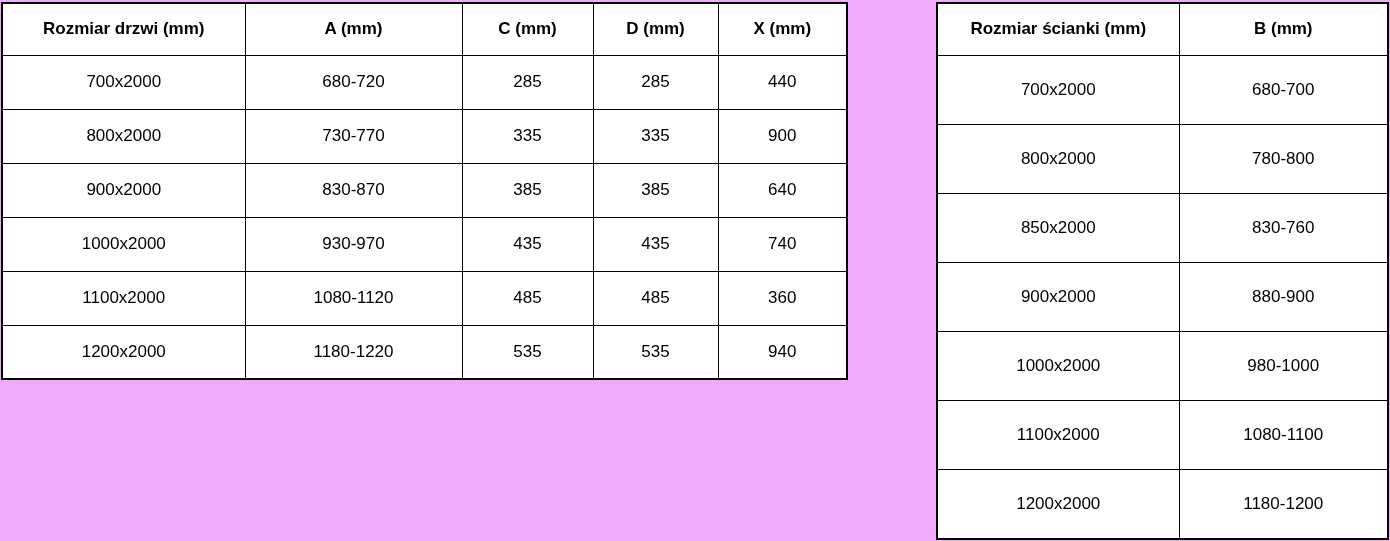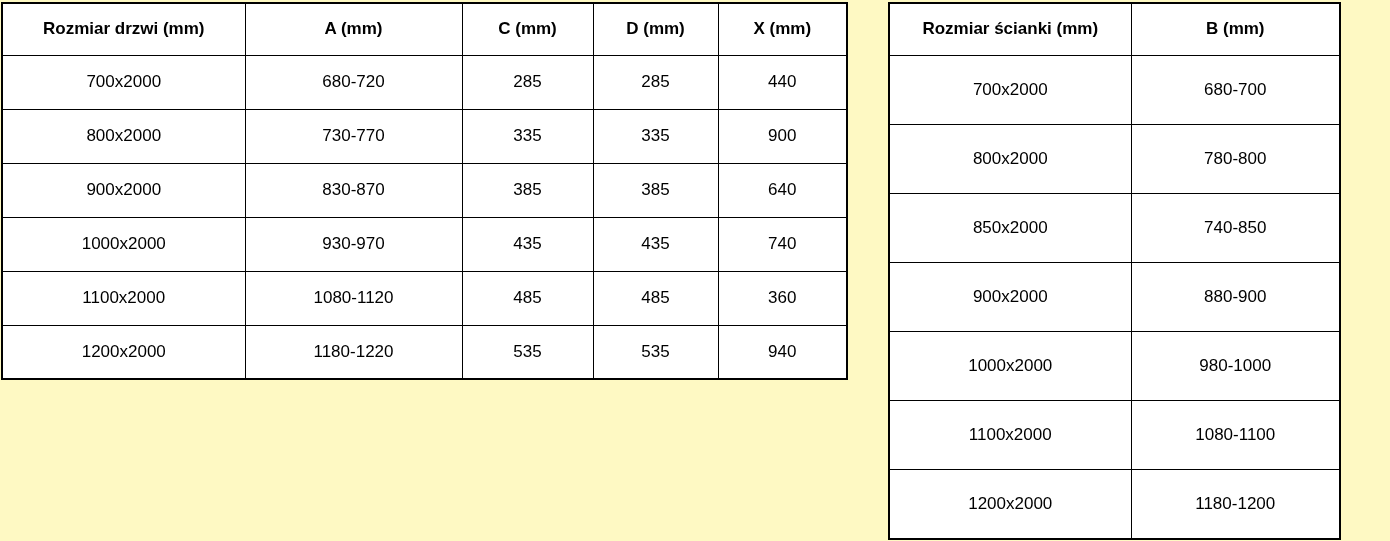--- a/index.html
+++ b/index.html
@@ -5,21 +5,21 @@
   * { margin: 0; padding: 0; box-sizing: border-box; }
   html, body { background: #ffffff; }
   body {
     font-family: "Liberation Sans", sans-serif;
     color: #000000;
   }
   .canvas {
     position: relative;
     width: 1390px;
     height: 541px;
-    background: #fef9c3;
+    background: #f0abfc;
     overflow: hidden;
   }
   table.spec {
     position: absolute;
     border-collapse: collapse;
     table-layout: fixed;
     background: #ffffff;
   }
   table.spec th,
   table.spec td {
@@ -39,21 +39,21 @@
   #doors-table {
     left: 1px;
     top: 2px;
     width: 845px;
     height: 376px;
   }
   #doors-table tr { height: 54px; }
   #doors-table tr.header-row { height: 52px; }
 
   #walls-table {
-    left: 888px;
+    left: 936px;
     top: 2px;
     width: 451px;
     height: 538px;
   }
   #walls-table tr { height: 54px; }
   #walls-table tr.header-row { height: 52px; }
 </style>
 </head>
 <body>
 
@@ -137,21 +137,21 @@
       <tr>
         <td>700x2000</td>
         <td>680-700</td>
       </tr>
       <tr>
         <td>800x2000</td>
         <td>780-800</td>
       </tr>
       <tr>
         <td>850x2000</td>
-        <td>740-850</td>
+        <td>830-760</td>
       </tr>
       <tr>
         <td>900x2000</td>
         <td>880-900</td>
       </tr>
       <tr>
         <td>1000x2000</td>
         <td>980-1000</td>
       </tr>
       <tr>

